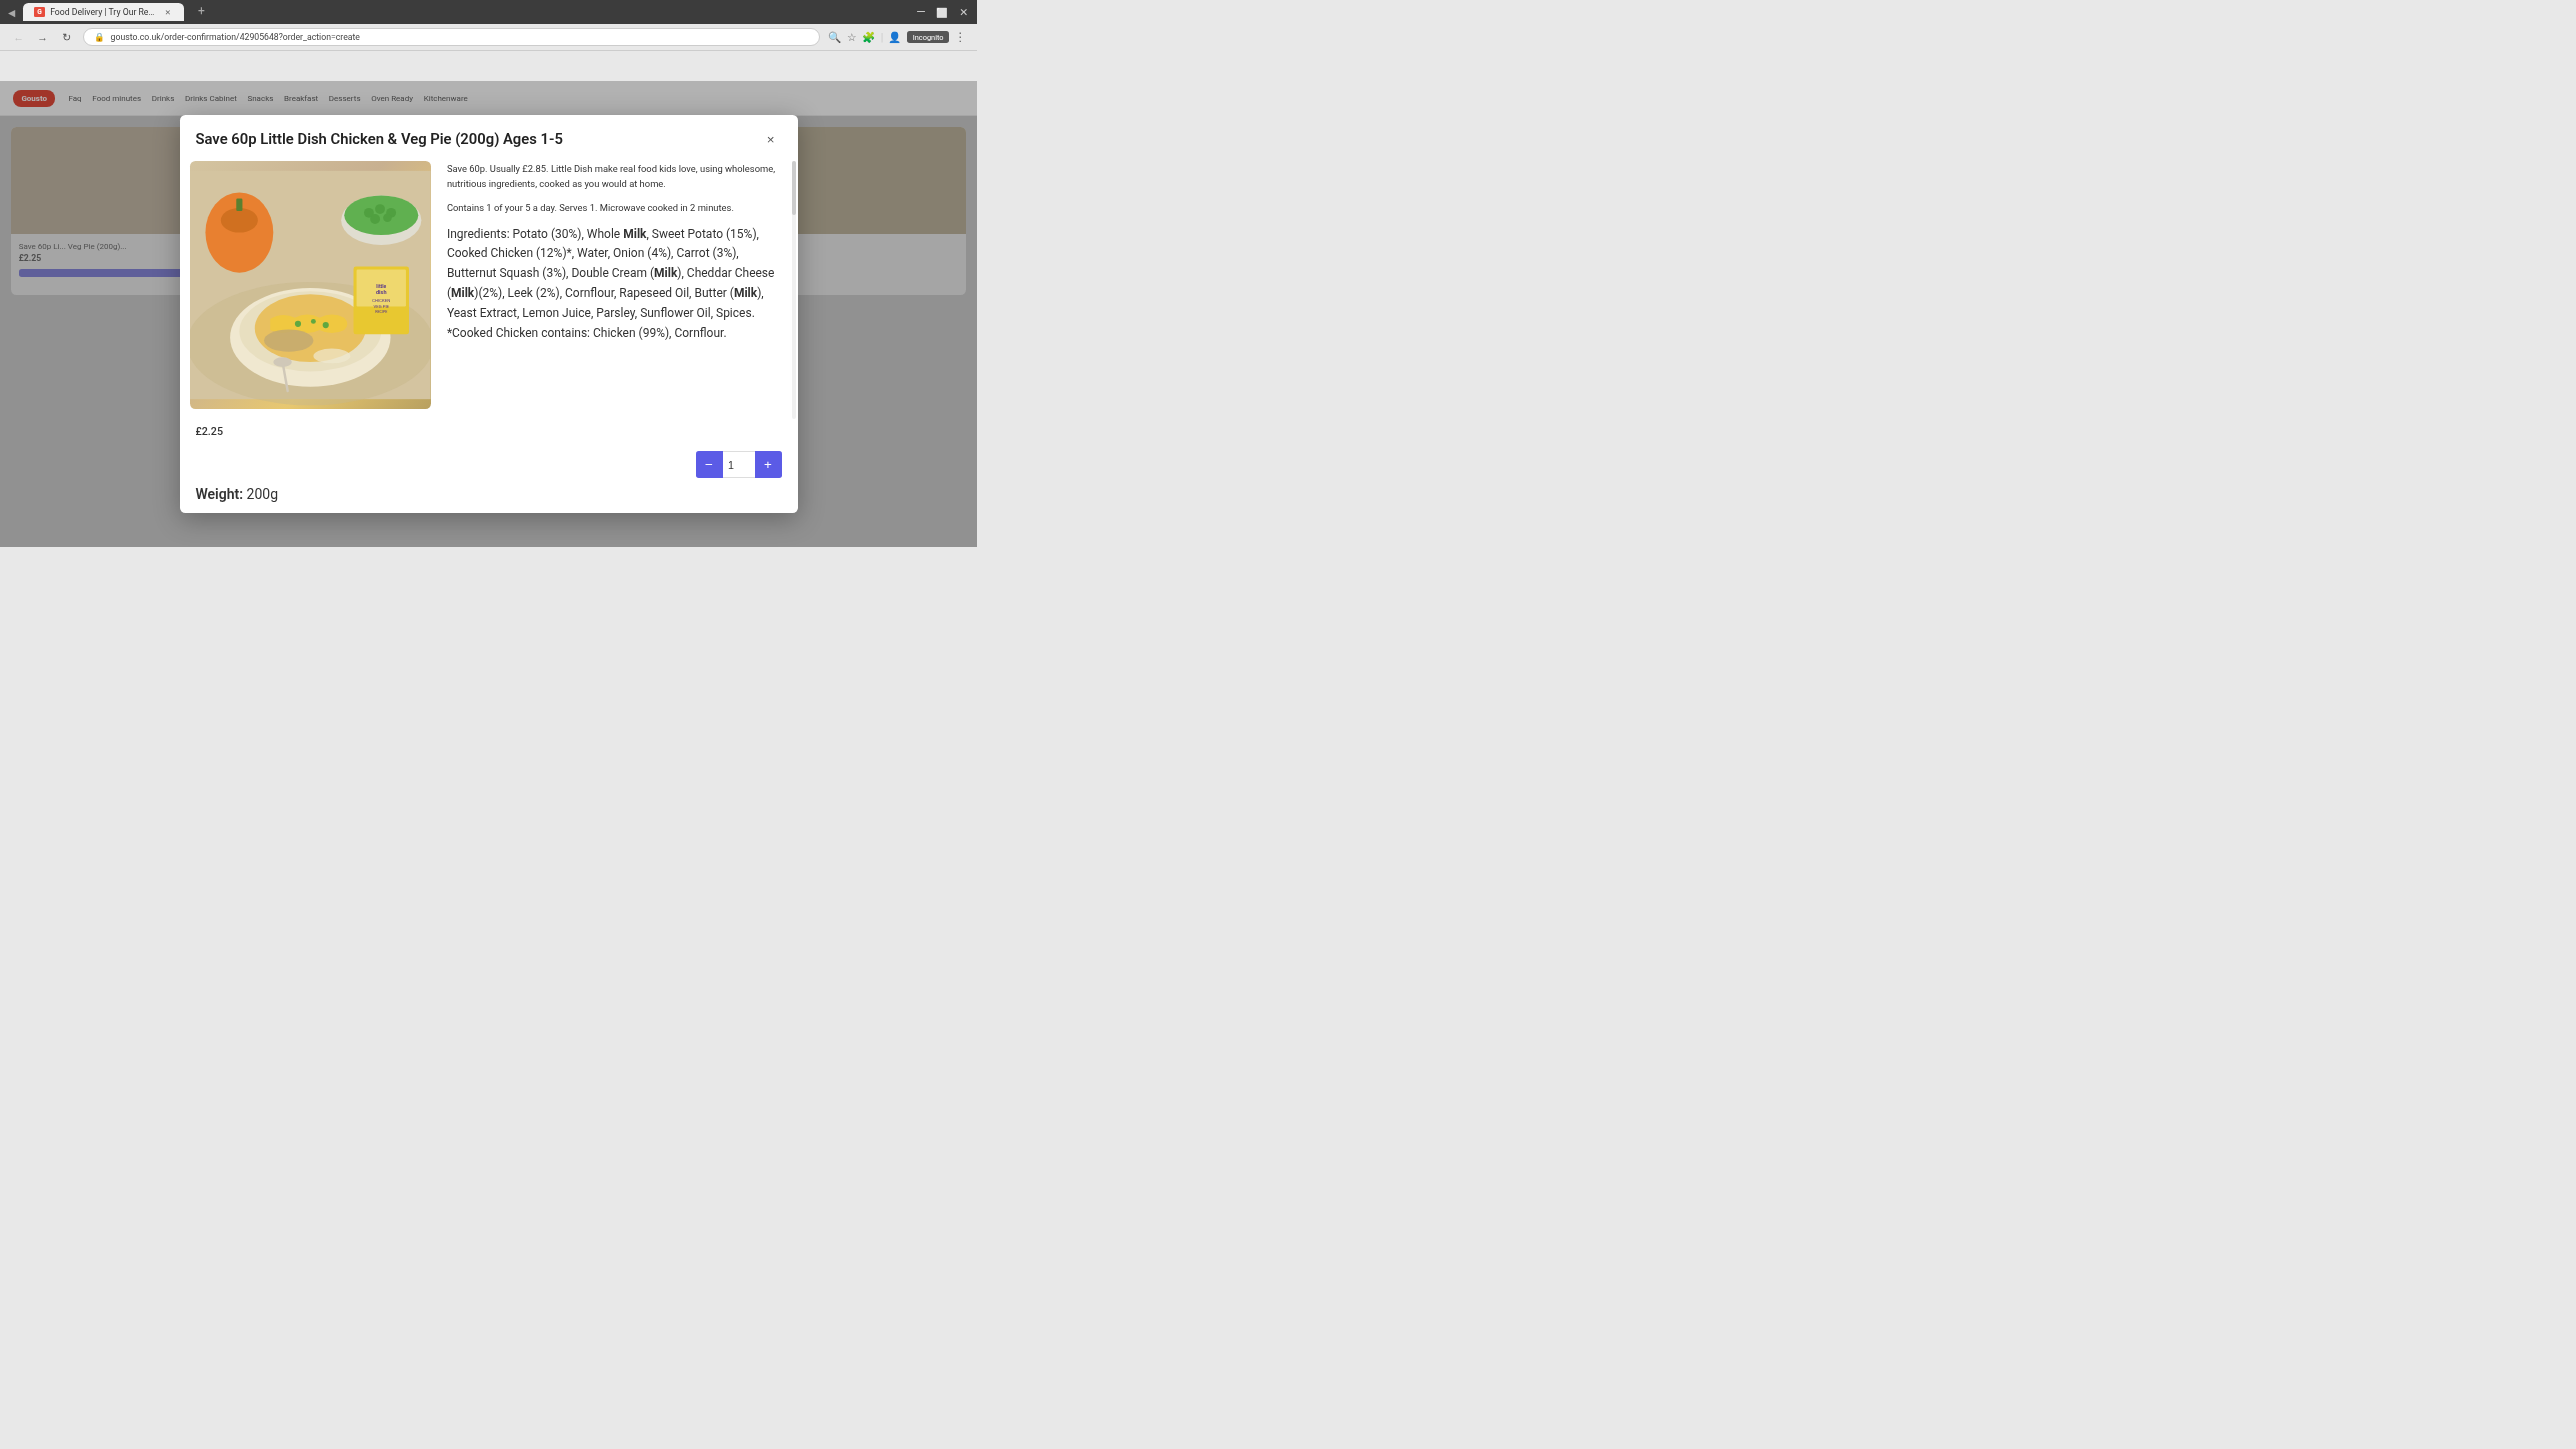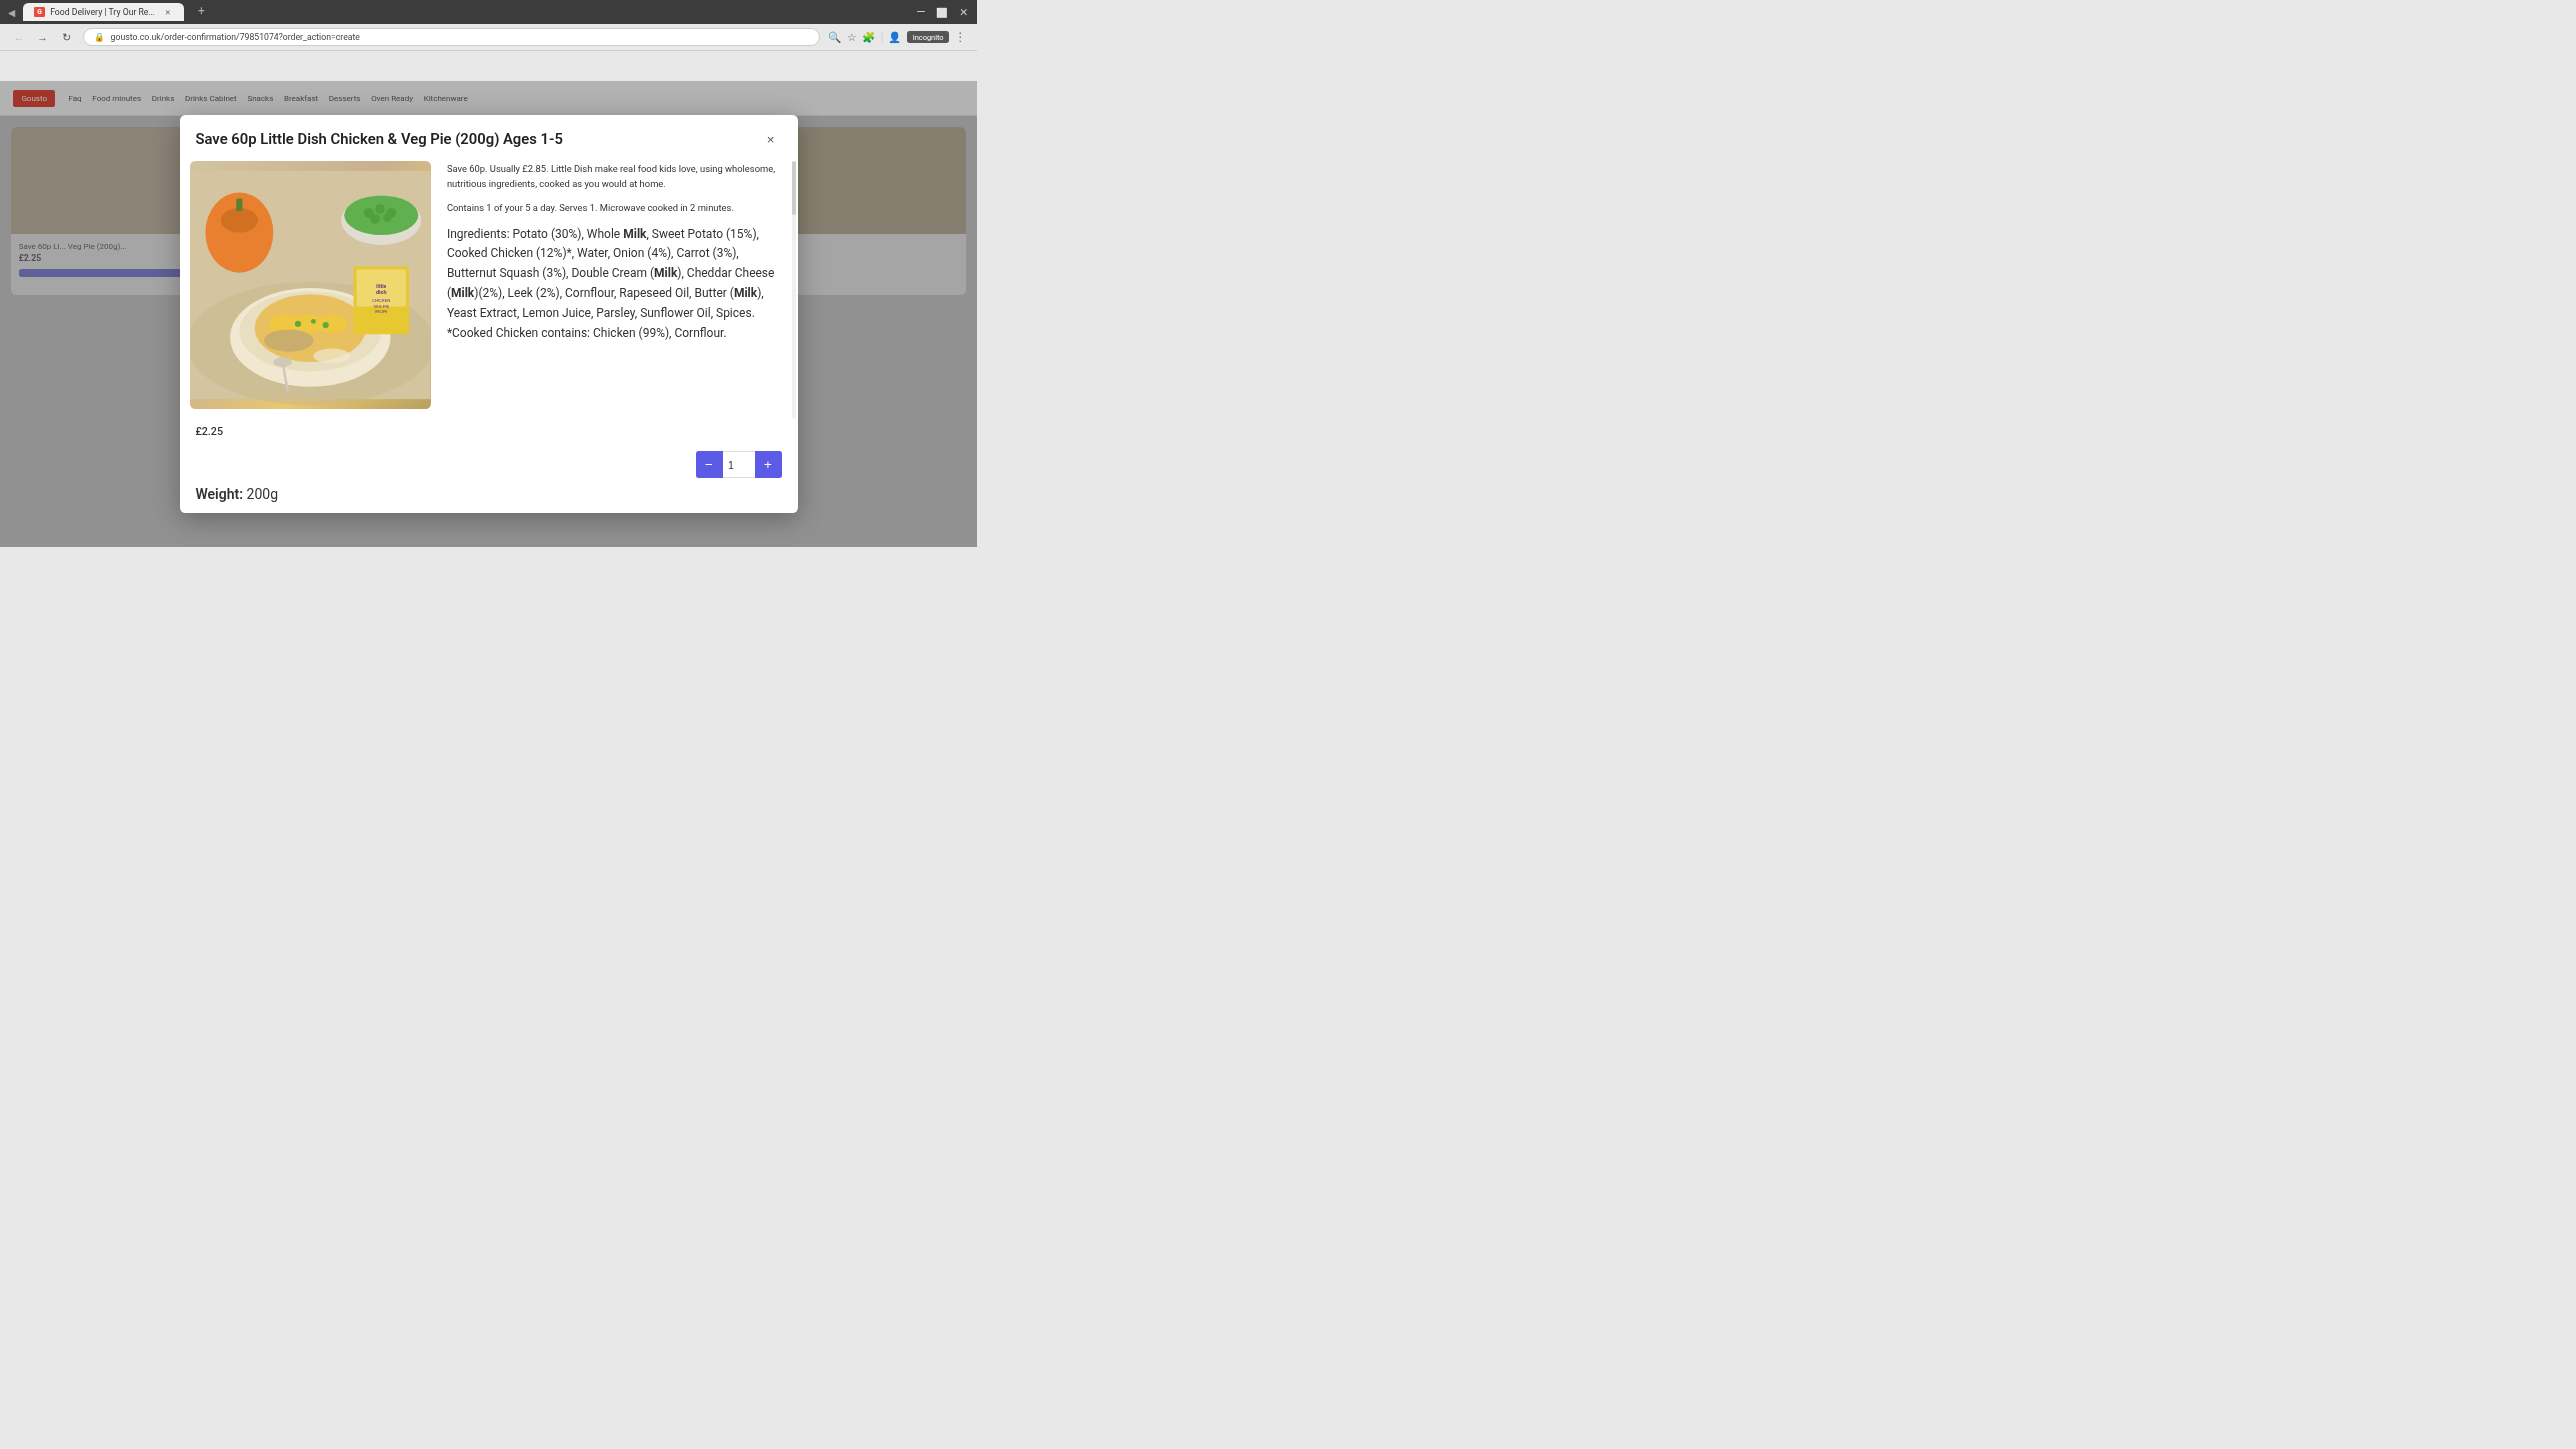--- a/index.html
+++ b/index.html
@@ -144,22 +144,22 @@
       padding: 0 13.4px;
       gap: 13.4px;
       font-size: 8px;
       color: #555;
       border-bottom: 0.7px solid #eee;
     }
     .site-logo {
       background: #e74c3c;
       color: white;
       padding: 4px 8px;
-      border-radius: 2px;
-      font-weight: normal;
+      border-radius: 8px;
+      font-weight: bold;
       font-size: 8px;
     }
     .header-nav { display: flex; gap: 10.7px; color: #666; font-size: 8px; }
 
     
     .product-grid {
       display: grid;
       grid-template-columns: repeat(4, 1fr);
       gap: 10.7px;
       padding: 10.7px;
@@ -366,21 +366,21 @@
   </div>
 </div>
 
 <div class="address-bar nav-row">
   <div class="nav-btn disabled">←</div>
   <div class="nav-btn">→</div>
   <div class="nav-btn">↻</div>
 
   <div class="url-bar">
     <span style="color:#888; font-size:8.7px;">🔒</span>
-    <span class="url-text">gousto.co.uk/order-confirmation/79851074?order_action=create</span>
+    <span class="url-text">gousto.co.uk/order-confirmation/42905648?order_action=create</span>
   </div>
 
   <div class="address-actions">
     <span style="cursor:pointer; color:#666;">🔍</span>
     <span style="cursor:pointer; color:#666;">☆</span>
     <span style="cursor:pointer; color:#666;">🧩</span>
     <span style="color:#ccc;">|</span>
     <span style="cursor:pointer; color:#666;">👤</span>
     <div class="incognito-badge">Incognito</div>
     <span style="cursor:pointer; color:#666; font-size:12px;">⋮</span>

